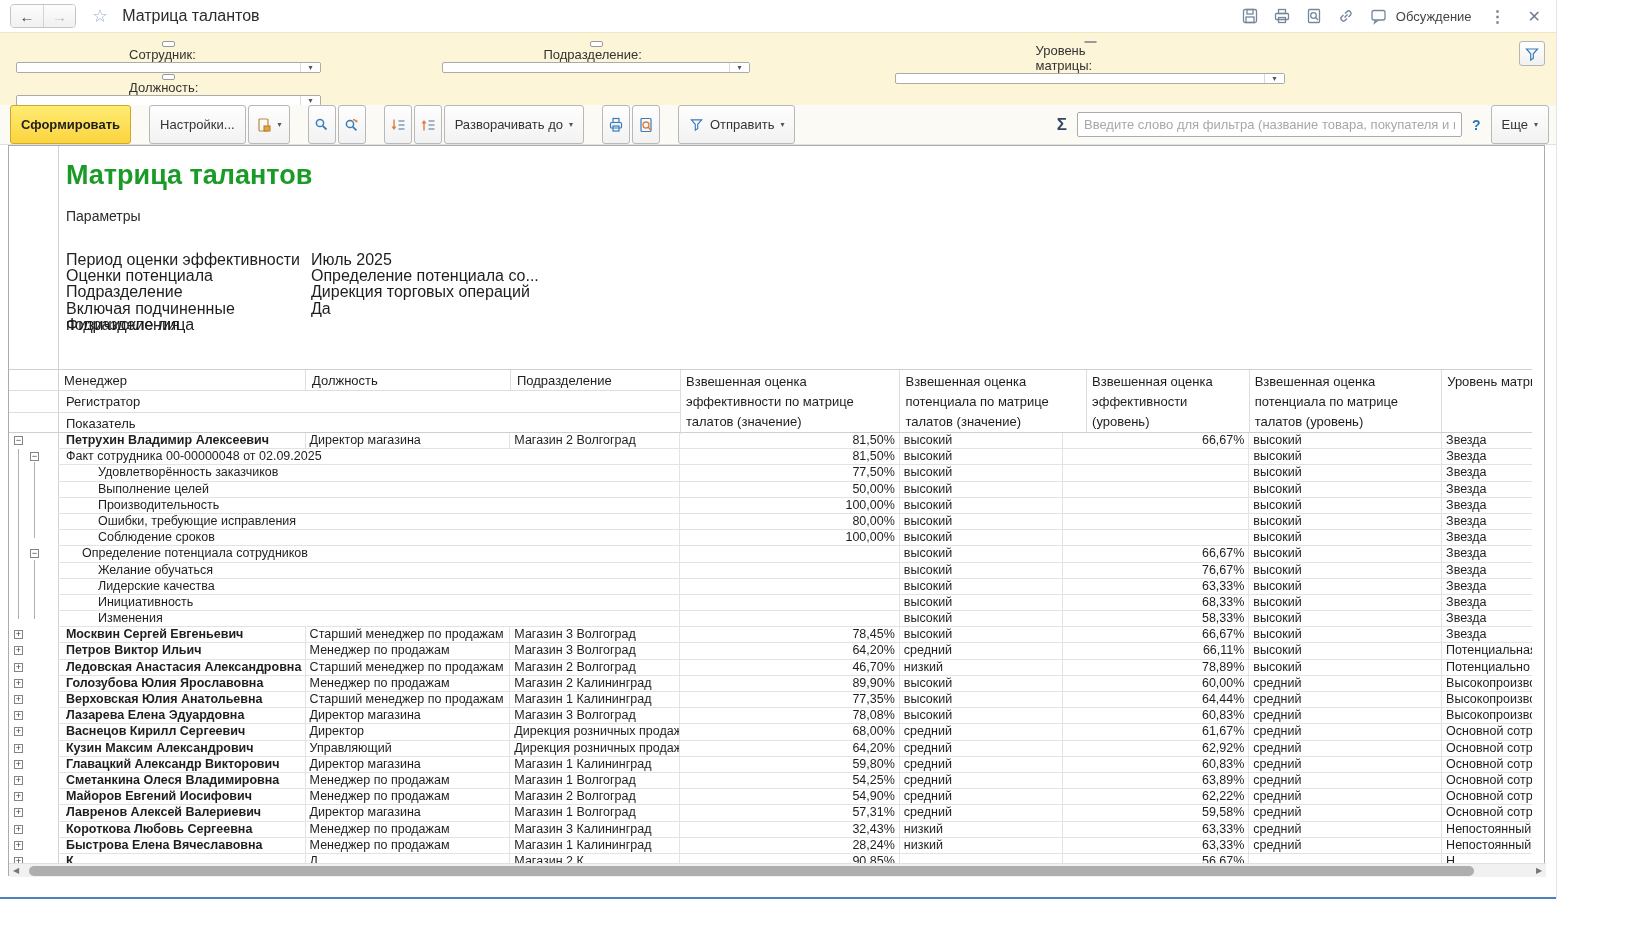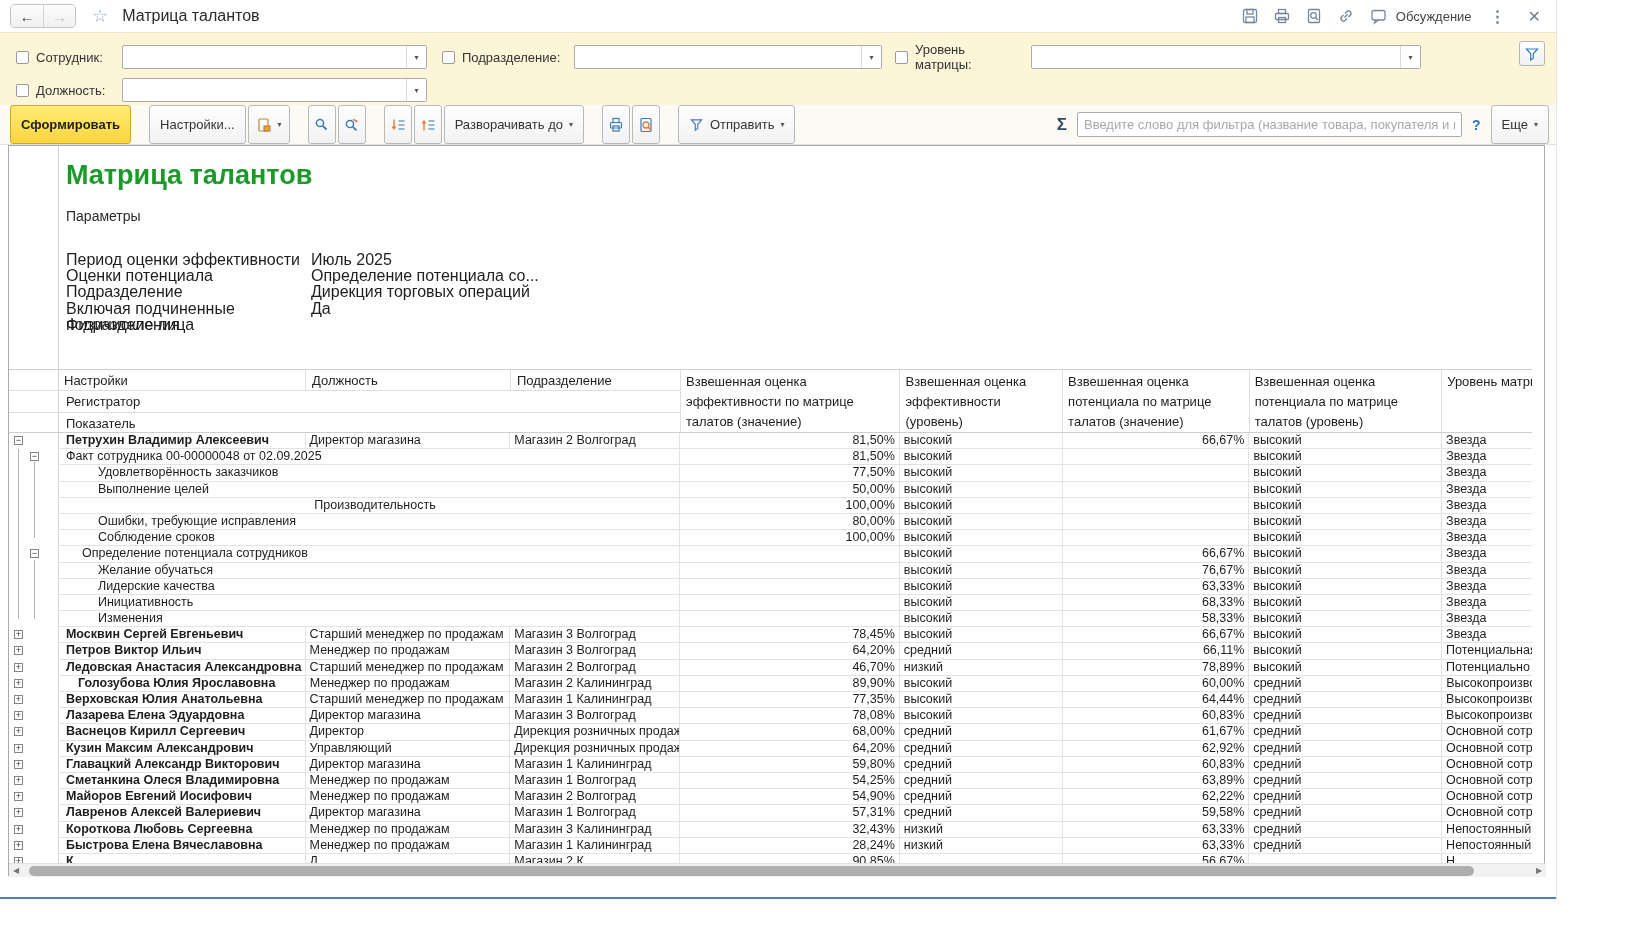--- a/index.html
+++ b/index.html
@@ -17,21 +17,21 @@
   #wintitle { margin-left:14px; font-size:16px; color:#2b2b2b; }
   .tb-icons { margin-left:auto; display:flex; align-items:center; gap:14px; margin-right:12px; }
   .tb-icons svg { display:block; }
   .disc-label { font-size:13px; color:#444; margin-left:-6px; }
   .kebab { font-size:16px; color:#6f7f92; font-weight:bold; padding:0 4px; }
   .closex { font-size:16px; color:#6f7f92; padding:0 4px; }
 
   
   #filterbar { position:absolute; left:0; top:32px; width:1557px; height:73px;
                background:#fcf5d8; border-top:1px solid #efe6c4; }
-  .frow { position:absolute; height:32px; display:flex; align-items:center; }
+  .frow { position:absolute; height:32px; display:flex; align-items:center;flex-direction:column; }
   .cb { width:13px; height:13px; border:1px solid #9a9a9a; border-radius:2px; background:#fff; display:inline-block; }
   .flabel { font-size:13px; color:#333; margin:0 8px 0 7px; }
   .combo { display:flex; height:24px; background:#fff; border:1px solid #ababab; border-radius:2px; }
   .combo-input { flex:1; }
   .combo-btn { width:20px; border-left:1px solid #d9d9d9; display:flex; align-items:center; justify-content:center;
                font-size:8px; color:#555; background:#fff; }
   #filter-btn { position:absolute; right:12px; top:8px; width:26px; height:25px; border:1px solid #b5b5b5;
                 border-radius:3px; background:linear-gradient(#fff,#f1f1f1); display:flex; align-items:center; justify-content:center; }
 
   
@@ -305,36 +305,36 @@
         <div class="param-row">
           <span class="p-name">Физичиские лица</span>
           <span class="p-val"></span>
         </div>
       </div>
 
     <div id="thead">
       <div class="th-left">
         <div class="th-row">
           <div class="hg"></div>
-          <div class="hc h-name">Настройки</div>
+          <div class="hc h-name">Менеджер</div>
           <div class="hc h-pos">Должность</div>
           <div class="hc h-dep">Подразделение</div>
         </div>
         <div class="th-row">
           <div class="hg"></div>
           <div class="hc h-span">Регистратор</div>
         </div>
         <div class="th-row">
           <div class="hg"></div>
           <div class="hc h-span">Показатель</div>
         </div>
       </div>
       <div class="tallc w-ev">Взвешенная оценка эффективности по матрице талатов (значение)</div>
+      <div class="tallc w-pv">Взвешенная оценка потенциала по матрице талатов (значение)</div>
       <div class="tallc w-el">Взвешенная оценка эффективности (уровень)</div>
-      <div class="tallc w-pv">Взвешенная оценка потенциала по матрице талатов (значение)</div>
       <div class="tallc w-pl">Взвешенная оценка потенциала по матрице талатов (уровень)</div>
       <div class="tallc w-lvl">Уровень матрицы</div>
     </div>
 
     <div class="conn" style="left:9px; top:303px; height:170px;"></div>
     <div class="conn" style="left:25px; top:316px; height:76px;"></div>
     <div class="conn" style="left:25px; top:414px; height:59px;"></div>
 
     <div id="rows">
         <div class="trow b">
@@ -379,21 +379,21 @@
           <div class="c c-merge cell-emp" style="padding-left: 40px;">Выполнение целей</div>
           <div class="c c-ev">50,00%</div>
           <div class="c c-el">высокий</div>
           <div class="c c-pv"></div>
           <div class="c c-pl">высокий</div>
           <div class="c c-lvl">Звезда</div>
         </div>
         <div class="trow">
           <div class="g1"></div>
           <div class="g2"></div>
-          <div class="c c-merge cell-emp" style="padding-left: 17px; text-align: center;">Производительность</div>
+          <div class="c c-merge cell-emp" style="padding-left: 40px;">Производительность</div>
           <div class="c c-ev">100,00%</div>
           <div class="c c-el">высокий</div>
           <div class="c c-pv"></div>
           <div class="c c-pl">высокий</div>
           <div class="c c-lvl">Звезда</div>
         </div>
         <div class="trow">
           <div class="g1"></div>
           <div class="g2"></div>
           <div class="c c-merge cell-emp" style="padding-left: 40px;">Ошибки, требующие исправления</div>
@@ -505,21 +505,21 @@
           <div class="c c-el">низкий</div>
           <div class="c c-pv">78,89%</div>
           <div class="c c-pl">высокий</div>
           <div class="c c-lvl">Потенциально н</div>
         </div>
         <div class="trow b">
           <div class="g1">
             <span class="mk">+</span>
           </div>
           <div class="g2"></div>
-          <div class="c c-name cell-emp" style="padding-left: 20px;">Голозубова Юлия Ярославовна</div>
+          <div class="c c-name cell-emp" style="padding-left: 8px;">Голозубова Юлия Ярославовна</div>
           <div class="c c-pos">Менеджер по продажам</div>
           <div class="c c-dep">Магазин 2 Калининград</div>
           <div class="c c-ev">89,90%</div>
           <div class="c c-el">высокий</div>
           <div class="c c-pv">60,00%</div>
           <div class="c c-pl">средний</div>
           <div class="c c-lvl">Высокопроизво</div>
         </div>
         <div class="trow b">
           <div class="g1">

